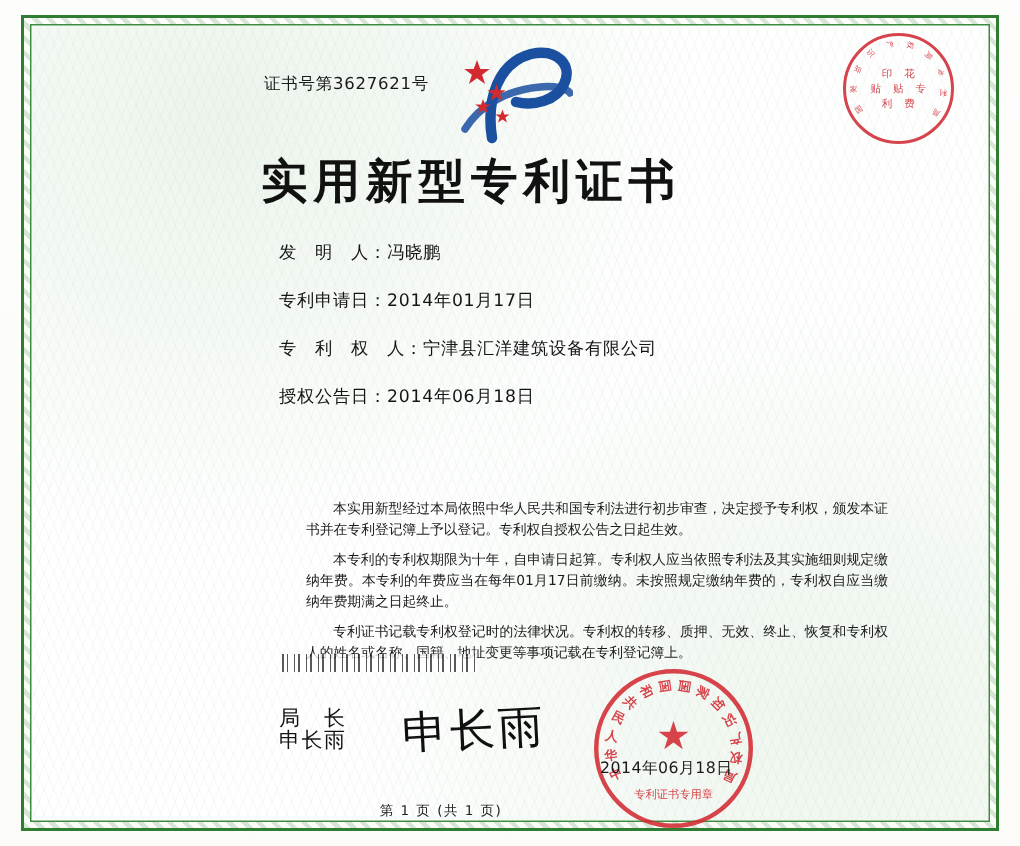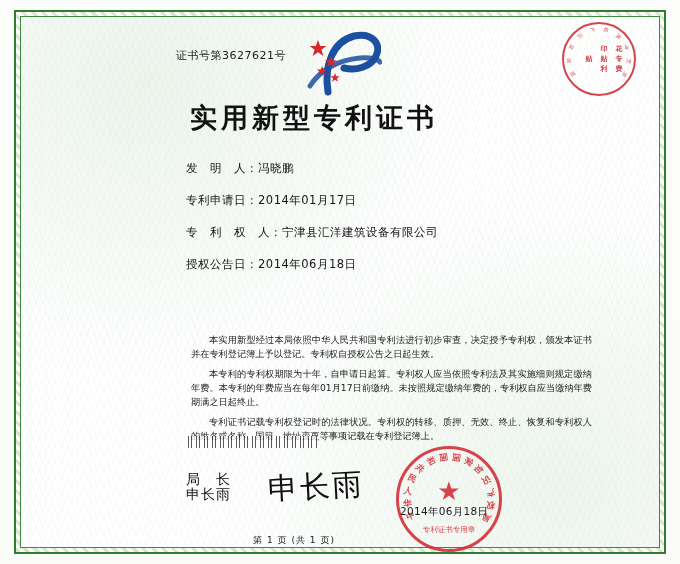--- a/index.html
+++ b/index.html
@@ -86,26 +86,25 @@
     left: 50%;
     top: 50%;
     transform-origin: 0 0;
     white-space: nowrap;
   }
   .top-stamp .stamp-center {
     position: absolute;
     left: 50%;
     top: 50%;
     transform: translate(-50%, -50%);
-    text-align: right;
+    text-align: center;
     font-size: 7px;
     line-height: 10px;
     letter-spacing: 0.5px;
     width: 48px;
-    font-weight: bold;
   }
   
   .emblem {
     position: absolute;
     left: 298px;
     top: 26px;
     width: 84px;
     height: 74px;
   }
   
@@ -118,21 +117,21 @@
     letter-spacing: 0.5px;
   }
   
   .main-title {
     position: absolute;
     left: 0;
     top: 100px;
     width: 628px;
     text-align: center;
     font-family: "DejaVu Serif", "Liberation Serif", serif;
-    font-size: 27px;
+    font-size: 31px;
     font-weight: bold;
     letter-spacing: 4px;
     color: #111;
   }
   
   .fields {
     position: absolute;
     left: 186px;
     top: 160px;
     width: 420px;
@@ -151,21 +150,21 @@
     position: absolute;
     left: 188px;
     top: 333px;
     width: 404px;
     font-size: 9.2px;
     line-height: 14px;
     color: #1b1b1b;
     text-align: justify;
   }
   .paragraphs p {
-    margin: 0 0 6px 3px;
+    margin: 0 0 6px 16px;
     text-indent: 18px;
   }
   
   .director-block {
     position: absolute;
     left: 186px;
     top: 472px;
     font-size: 14px;
     line-height: 15px;
     color: #141414;

